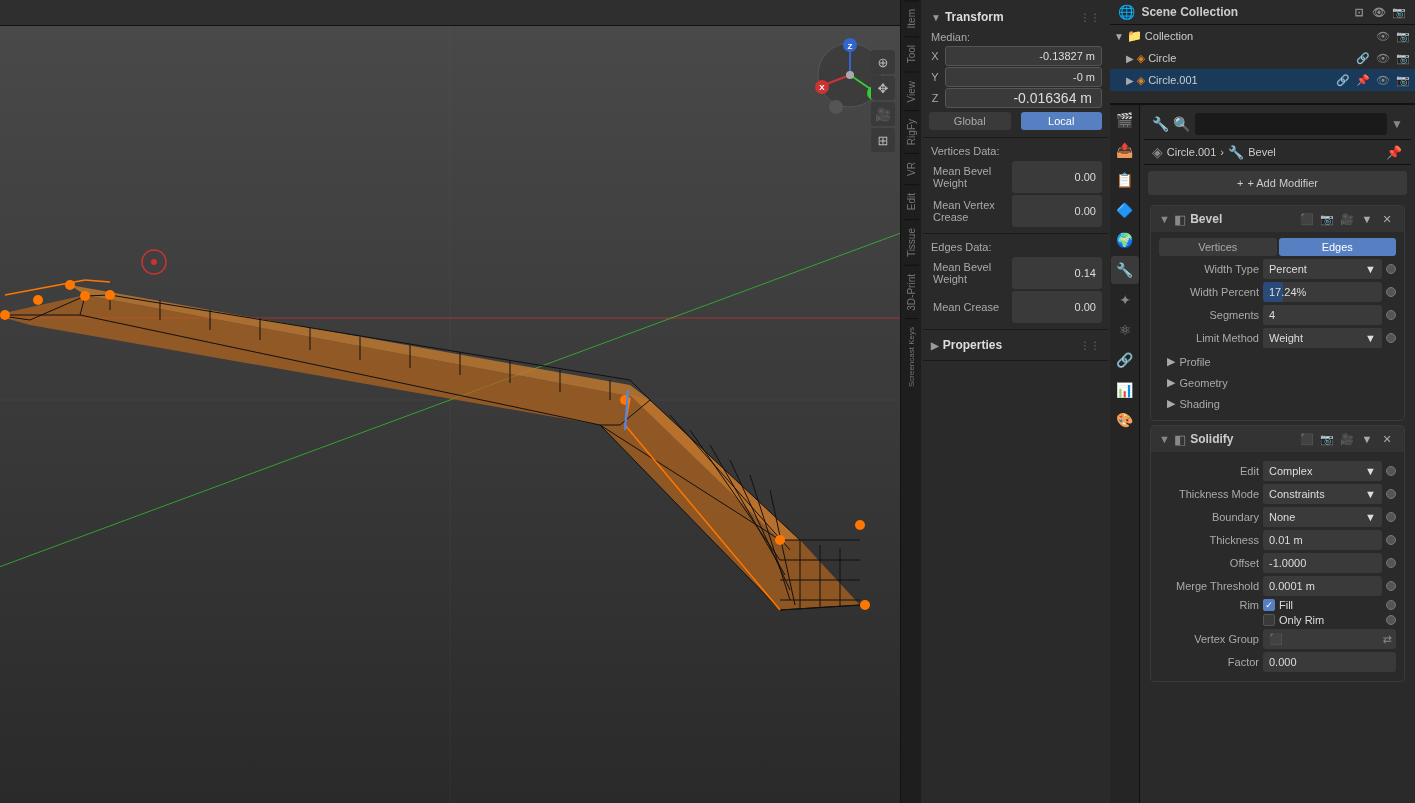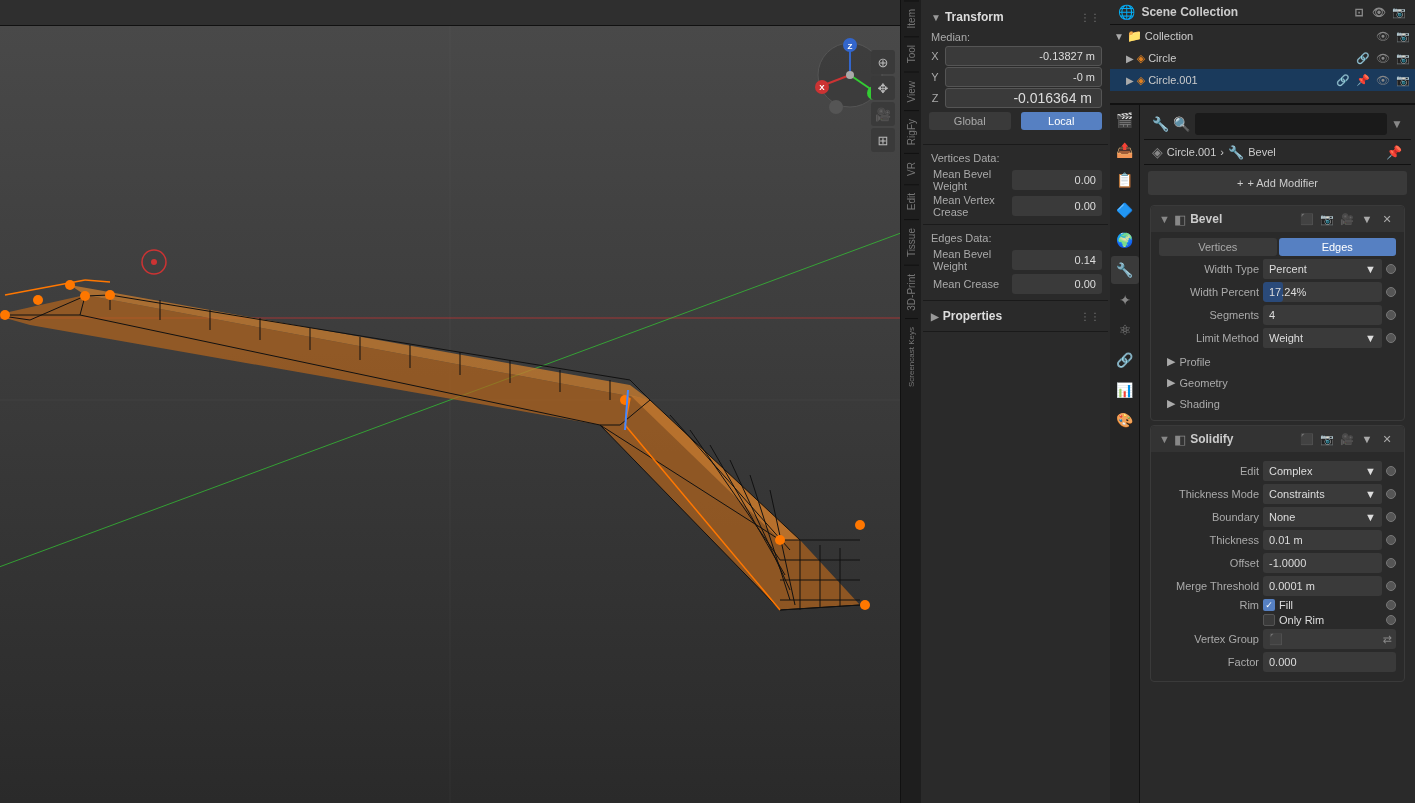--- a/index.html
+++ b/index.html
@@ -52,21 +52,21 @@
     }
     .field-value {
       background: #3a3a3a;
       color: #ddd;
       border: none;
       border-radius: 3px;
       padding: 2px 6px;
       font-size: 11px;
       text-align: right;
       width: 90px;
-      height: 20px;
+      height: 32px;
       display: flex;
       align-items: center;
       justify-content: flex-end;
     }
 
     .coord-row {
       display: flex;
       align-items: center;
       margin: 1px 0;
       gap: 4px;
@@ -85,21 +85,21 @@
       border-radius: 3px;
       padding: 2px 6px;
       font-size: 11px;
       text-align: right;
       height: 20px;
     }
 
     .toggle-row {
       display: flex;
       gap: 10px;
-      margin: 10px 0;
+      margin: 3px 0;
     }
     .toggle-btn {
       flex: 1;
       padding: 3px;
       text-align: center;
       border-radius: 3px;
       cursor: pointer;
       font-size: 11px;
       border: none;
     }

